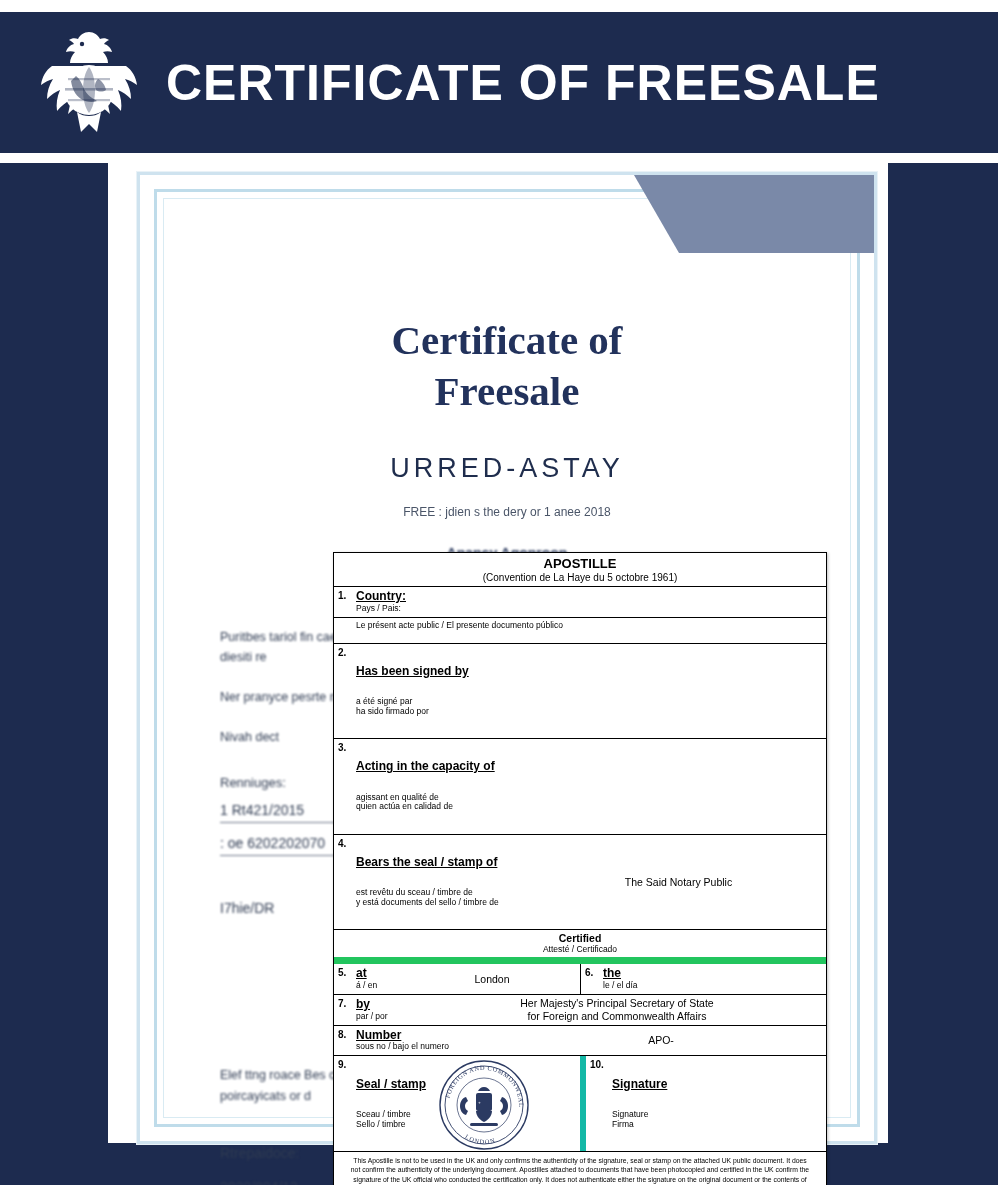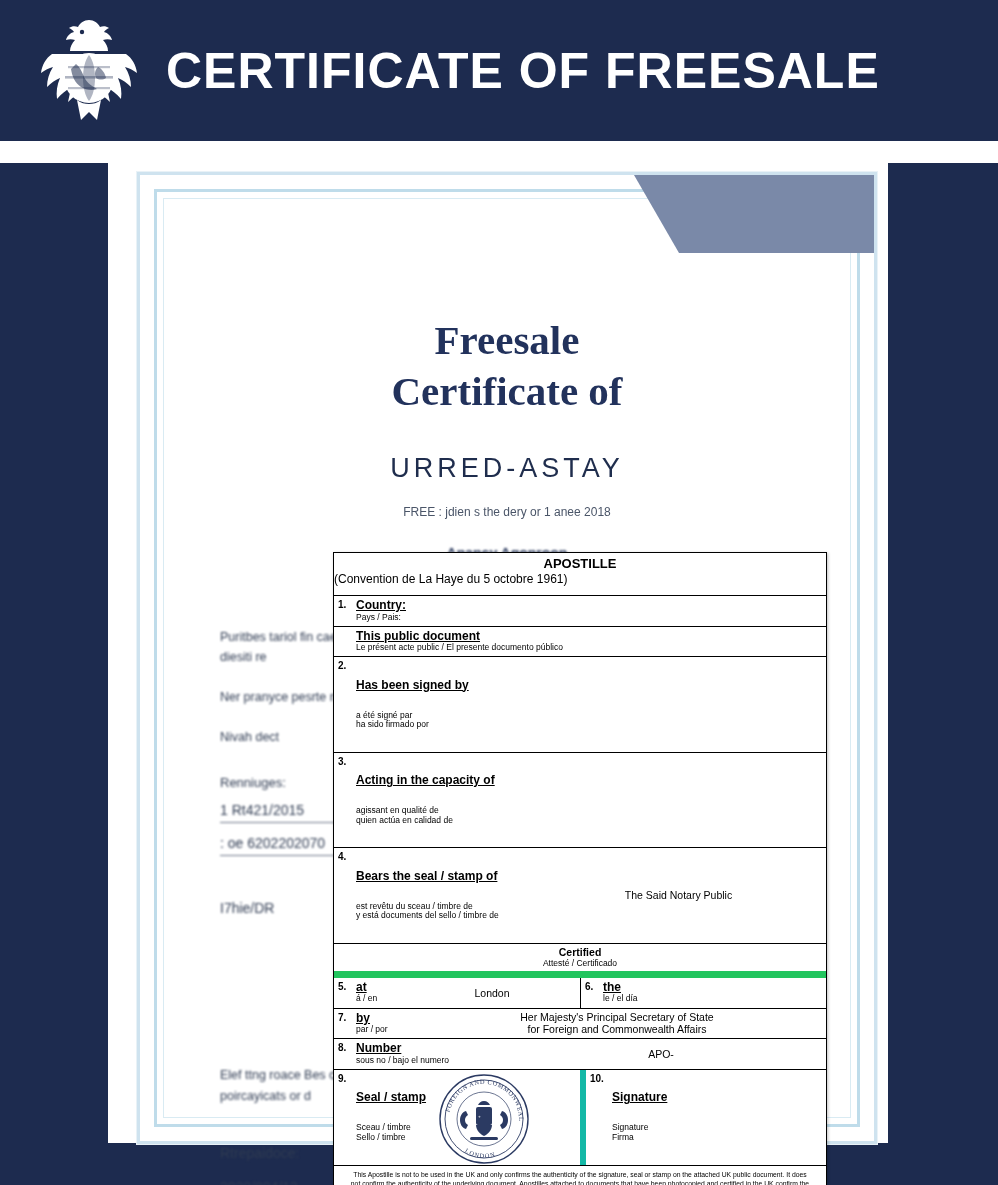--- a/index.html
+++ b/index.html
@@ -13,21 +13,21 @@
     position: relative;
     width: 998px;
     height: 1185px;
     background: #ffffff;
     overflow: hidden;
   }
 
   
   .header {
     position: absolute;
-    left: 0; top: 0;
+    left: 0; top: 12px;
     width: 998px;
     height: 141px;
     background: #1d2b4f;
     display: flex;
     align-items: center;
   }
   .header-logo {
     width: 118px;
     height: 118px;
     margin-left: 30px;
@@ -208,23 +208,23 @@
     color: #000;
     box-shadow: 1px 1px 3px rgba(0,0,0,0.25);
   }
   .ap-title {
     text-align: center;
     font-size: 13px;
     font-weight: bold;
     padding: 3px 0 1px;
   }
   .ap-conv {
-    text-align: left;
-    font-size: 12px;
-    padding-bottom: 9px;
+    text-align: center;
+    font-size: 10px;
+    padding-bottom: 3px;
     border-bottom: 1px solid #000;
   }
   .ap-row {
     display: flex;
     border-bottom: 1px solid #000;
     min-height: 26px;
   }
   .ap-row:last-child { border-bottom: none; }
   .ap-num {
     width: 22px;
@@ -330,22 +330,22 @@
       <div class="sheet-inner2"></div>
     </div>
 
     <div class="ribbon">
       <svg width="300" height="78" viewBox="0 0 300 78">
         <polygon points="60,0 300,0 300,78 105,78" fill="#7a89a8"></polygon>
       </svg>
     </div>
 
     <div class="cert-title">
+      <div>Certificate of</div>
       <div>Freesale</div>
-      <div>Certificate of</div>
     </div>
 
     <div class="cert-sub">URRED-ASTAY</div>
     <div class="cert-date">FREE : jdien s the dery or 1 anee 2018</div>
     <div class="cert-agency">Anancy Agonroon</div>
 
     <div class="blurb b1">Puritbes tariol fin cae sovoneo thears to fo tire pesteleos diesiti re</div>
     <div class="blurb b2">Ner pranyce pesrte ra</div>
     <div class="blurb b3">Nivah dect</div>
 
@@ -382,21 +382,20 @@
       <div class="ap-num">1.</div>
       <div class="ap-lab" style="width:125px">
         <div class="t1">Country:</div>
         <div class="t2">Pays / Pais:</div>
       </div>
     </div>
 
     <div class="ap-row">
       <div class="ap-num"></div>
       <div class="ap-lab" style="flex:1 1 auto">
-        <div class="t1">This public document</div>
         <div class="t2">Le présent acte public / El presente documento público</div>
       </div>
     </div>
 
     <div class="ap-row">
       <div class="ap-num">2.</div>
       <div class="ap-lab" style="width:125px; white-space:pre-line">
         <div class="t1">Has been signed by</div>
         <div class="t2">a été signé par
 ha sido firmado por</div>

